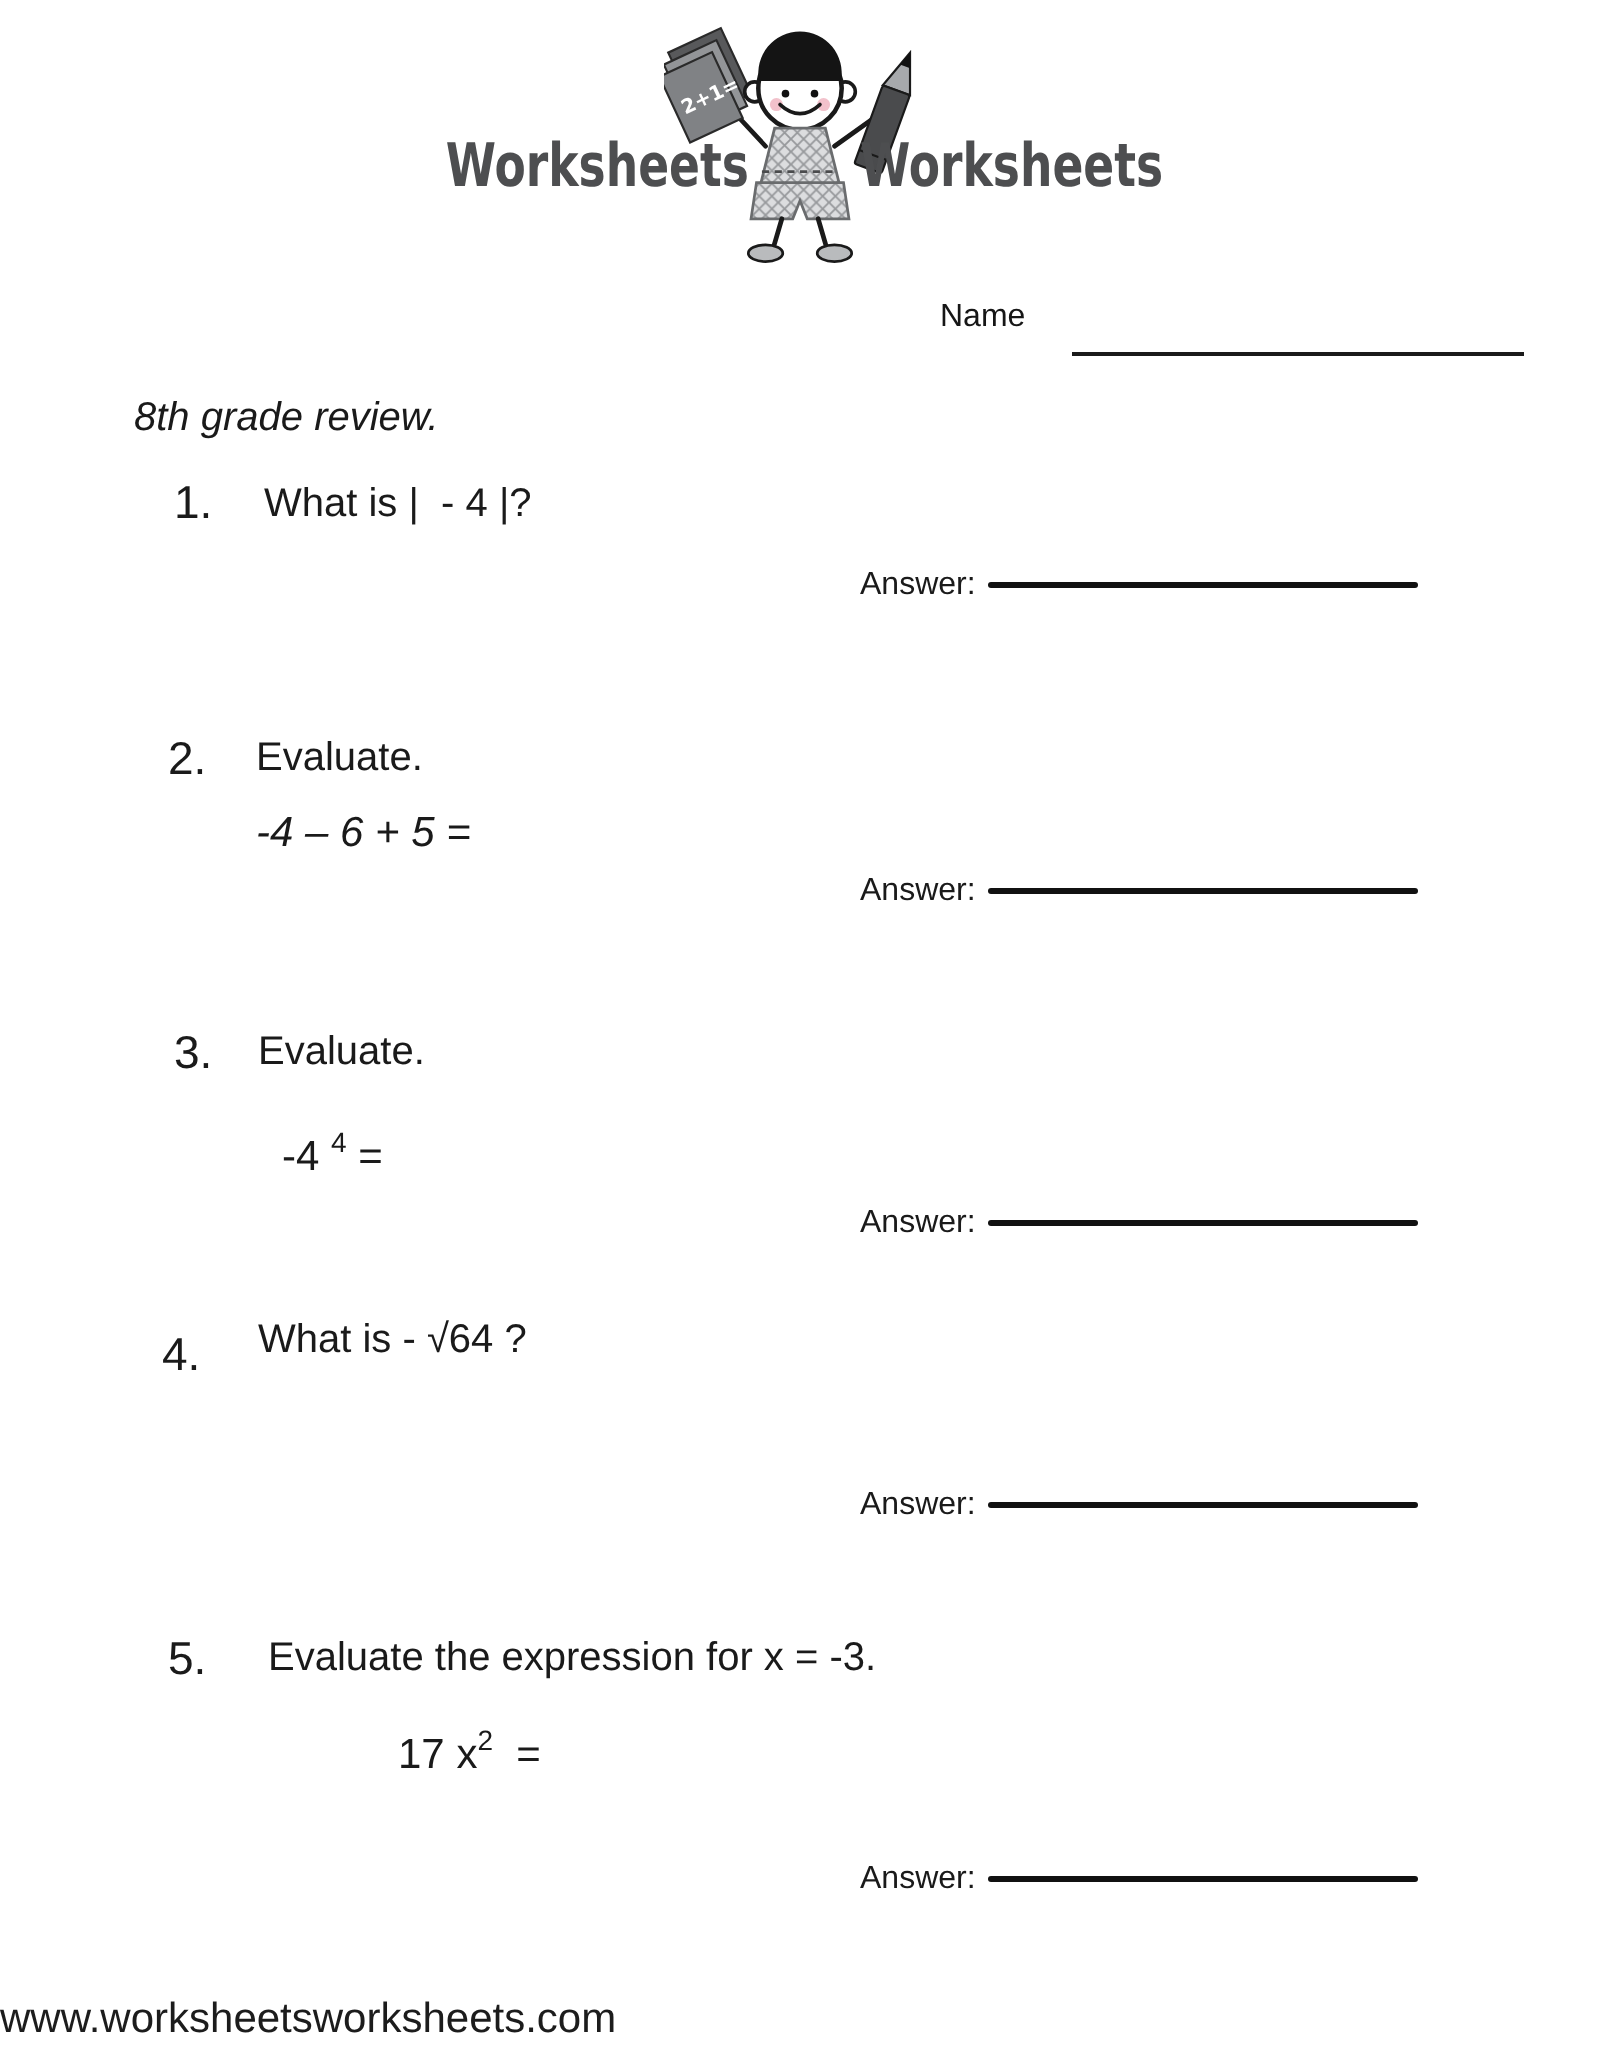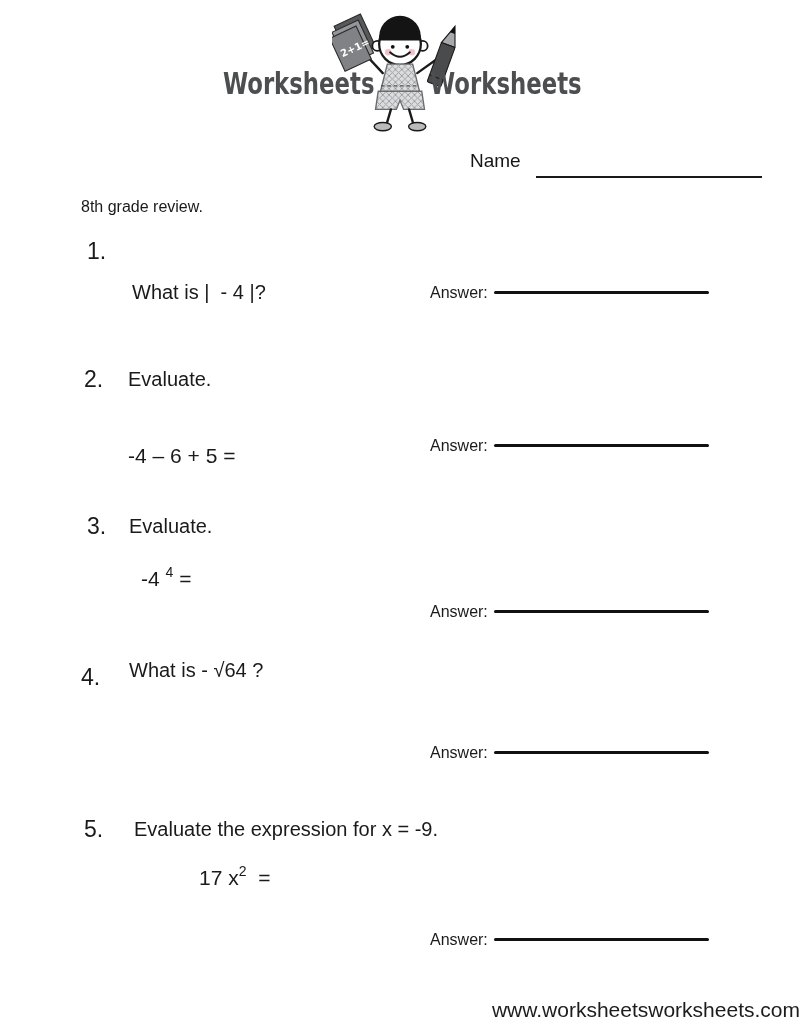--- a/index.html
+++ b/index.html
@@ -24,38 +24,38 @@
     font-family: "DejaVu Sans", sans-serif;
     color: #4d4e50;
     white-space: nowrap;
   }
   .logo-text.left  { right: 50%; margin-right: 26px; transform: scaleX(0.76); transform-origin: right center; }
   .logo-text.right { left: 50%;  margin-left: 30px;  transform: scaleX(0.76); transform-origin: left center; }
   .logo-svg { position: absolute; left: 50%; margin-left: -68px; top: 0; }
 
   
   .title { position: absolute; left: 66px; top: 155px; font-size: 26px; letter-spacing: -0.3px; color: #161616; }
-  .name-label { position: absolute; left: 470px; top: 150px; font-size: 19px; color: #161616; }
+  .name-label { position: absolute; left: 470px; top: 150px; font-size: 16px; color: #161616; }
   .name-line { position: absolute; left: 536px; top: 176px; width: 226px; height: 0; border-top: 2px solid #1a1a1a; }
-  .subtitle { position: absolute; left: 81px; top: 198px; font-size: 16px; }
+  .subtitle { position: absolute; left: 67px; top: 198px; font-size: 20px; font-style: italic; }
 
   
   .q-num  { position: absolute; font-size: 23px; }
   .q-text { position: absolute; font-size: 20px; white-space: pre; }
   .q-expr { position: absolute; font-size: 21px; white-space: pre; }
   .q-expr .sup { font-size: 14px; position: relative; top: -9px; }
 
   
   .ans-label { position: absolute; left: 430px; font-size: 16px; }
   .ans-line  { position: absolute; left: 494px; width: 215px; height: 3px; background: #111; border-radius: 2px; }
 
   
   .footer {
     position: absolute; left: 0; top: 998px; width: 100%;
-    text-align: right; font-size: 21px; color: #1c1c1c;
+    text-align: left; font-size: 21px; color: #1c1c1c;
   }
 </style>
 </head>
 <body>
 
 <div class="page">
 
   <div class="logo">
     <span class="logo-text left">Worksheets</span>
 
@@ -111,31 +111,31 @@
 
     <span class="logo-text right">Worksheets</span>
   </div>
 
   <div class="name-label">Name</div>
   <div class="name-line"></div>
   <div class="subtitle">8th grade review.</div>
 
   <div>
     <span class="q-num" style="left:87px;  top:238px;">1.</span>
-    <span class="q-text" style="left:132px; top:241px;margin-top:40px;">What is |  - 4 |?</span>
+    <span class="q-text" style="left:132px; top:241px;">What is |  - 4 |?</span>
   </div>
   <div>
     <span class="ans-label" style="top:284px;">Answer:</span>
     <div class="ans-line" style="top:291px;"></div>
   </div>
 
   <div>
     <span class="q-num" style="left:84px;  top:366px;">2.</span>
     <span class="q-text" style="left:128px; top:368px;">Evaluate.</span>
-    <span class="q-expr" style="left:128px; top:444px;"><span>-4 – 6 + 5 =</span></span>
+    <span class="q-expr" style="left:128px; top:405px;font-style:italic;"><span>-4 – 6 + 5 =</span></span>
   </div>
   <div>
     <span class="ans-label" style="top:437px;">Answer:</span>
     <div class="ans-line" style="top:444px;"></div>
   </div>
 
   <div>
     <span class="q-num" style="left:87px;  top:513px;">3.</span>
     <span class="q-text" style="left:129px; top:515px;">Evaluate.</span>
     <span class="q-expr" style="left:129px; top:567px;margin-left:12px;"><span>-4 </span><span class="sup">4</span><span> =</span></span>
@@ -149,21 +149,21 @@
     <span class="q-num" style="left:81px;  top:664px;">4.</span>
     <span class="q-text" style="left:129px; top:659px;text-align:right;">What is - √64 ?</span>
   </div>
   <div>
     <span class="ans-label" style="top:744px;">Answer:</span>
     <div class="ans-line" style="top:751px;"></div>
   </div>
 
   <div>
     <span class="q-num" style="left:84px;  top:816px;">5.</span>
-    <span class="q-text" style="left:134px; top:818px;">Evaluate the expression for x = -9.</span>
+    <span class="q-text" style="left:134px; top:818px;">Evaluate the expression for x = -3.</span>
     <span class="q-expr" style="left:199px; top:866px;"><span>17 x</span><span class="sup">2</span><span>  =</span></span>
   </div>
   <div>
     <span class="ans-label" style="top:931px;">Answer:</span>
     <div class="ans-line" style="top:938px;"></div>
   </div>
 
   <div class="footer">www.worksheetsworksheets.com</div>
 
 </div>

